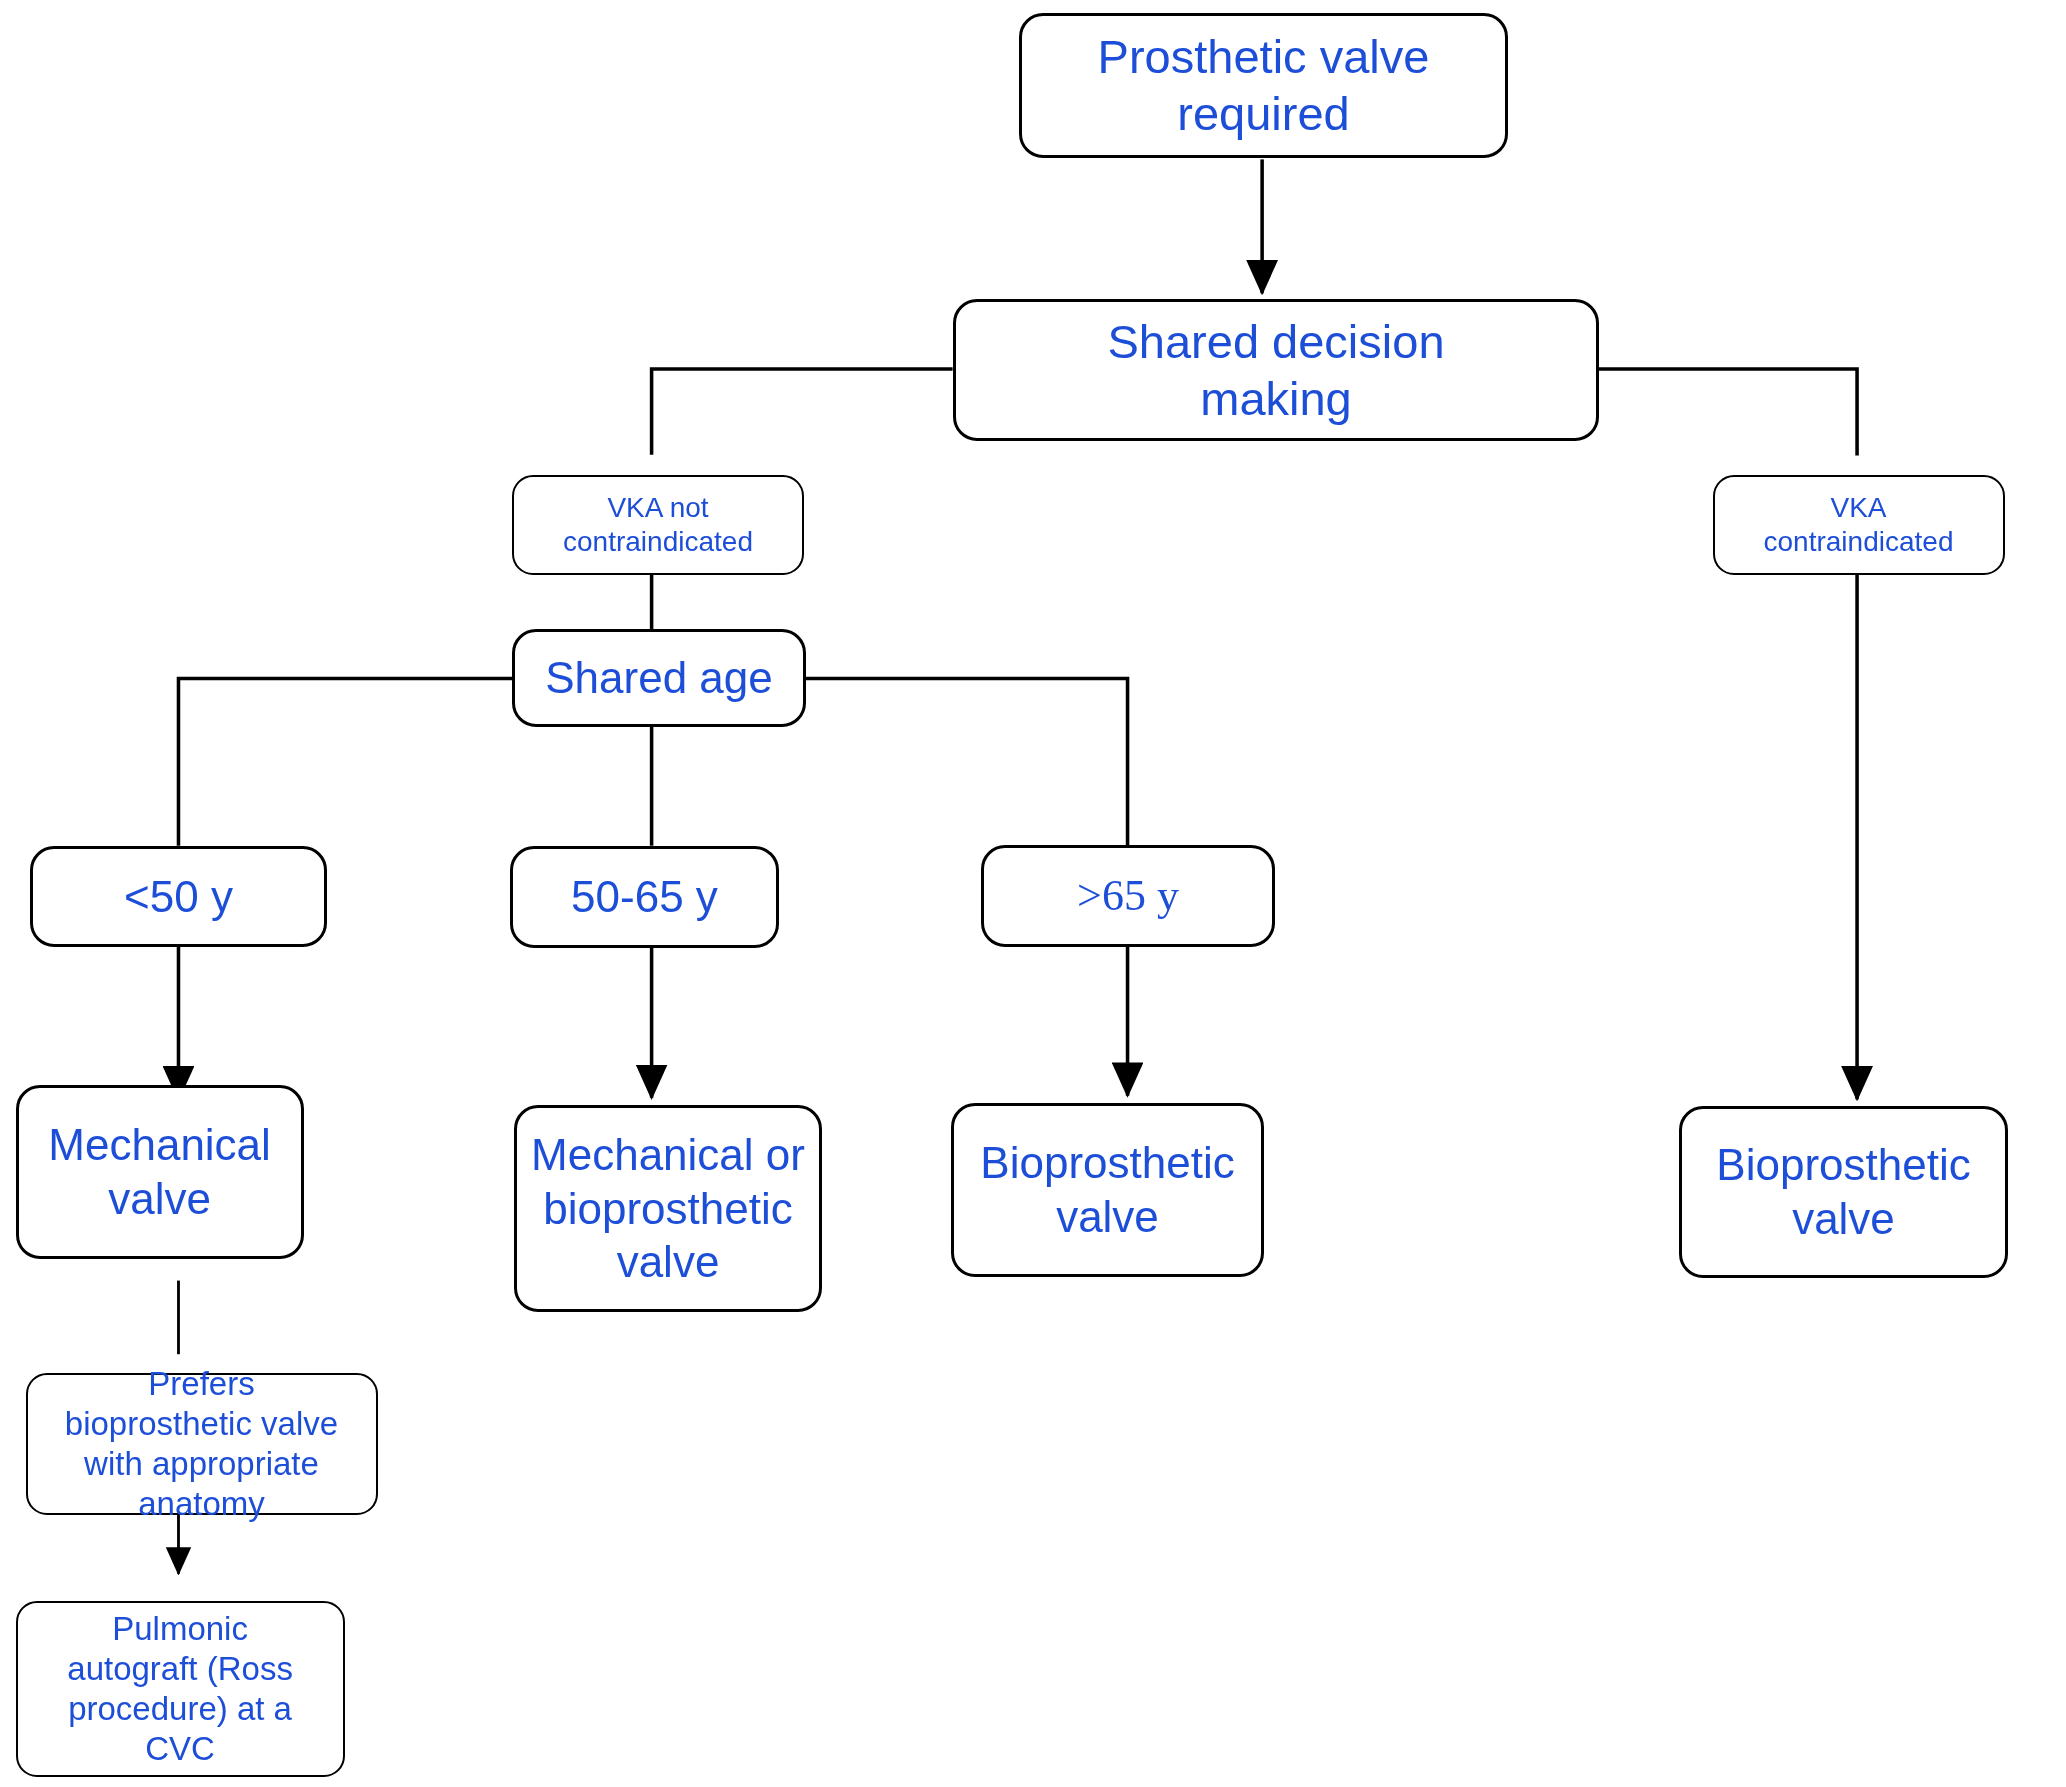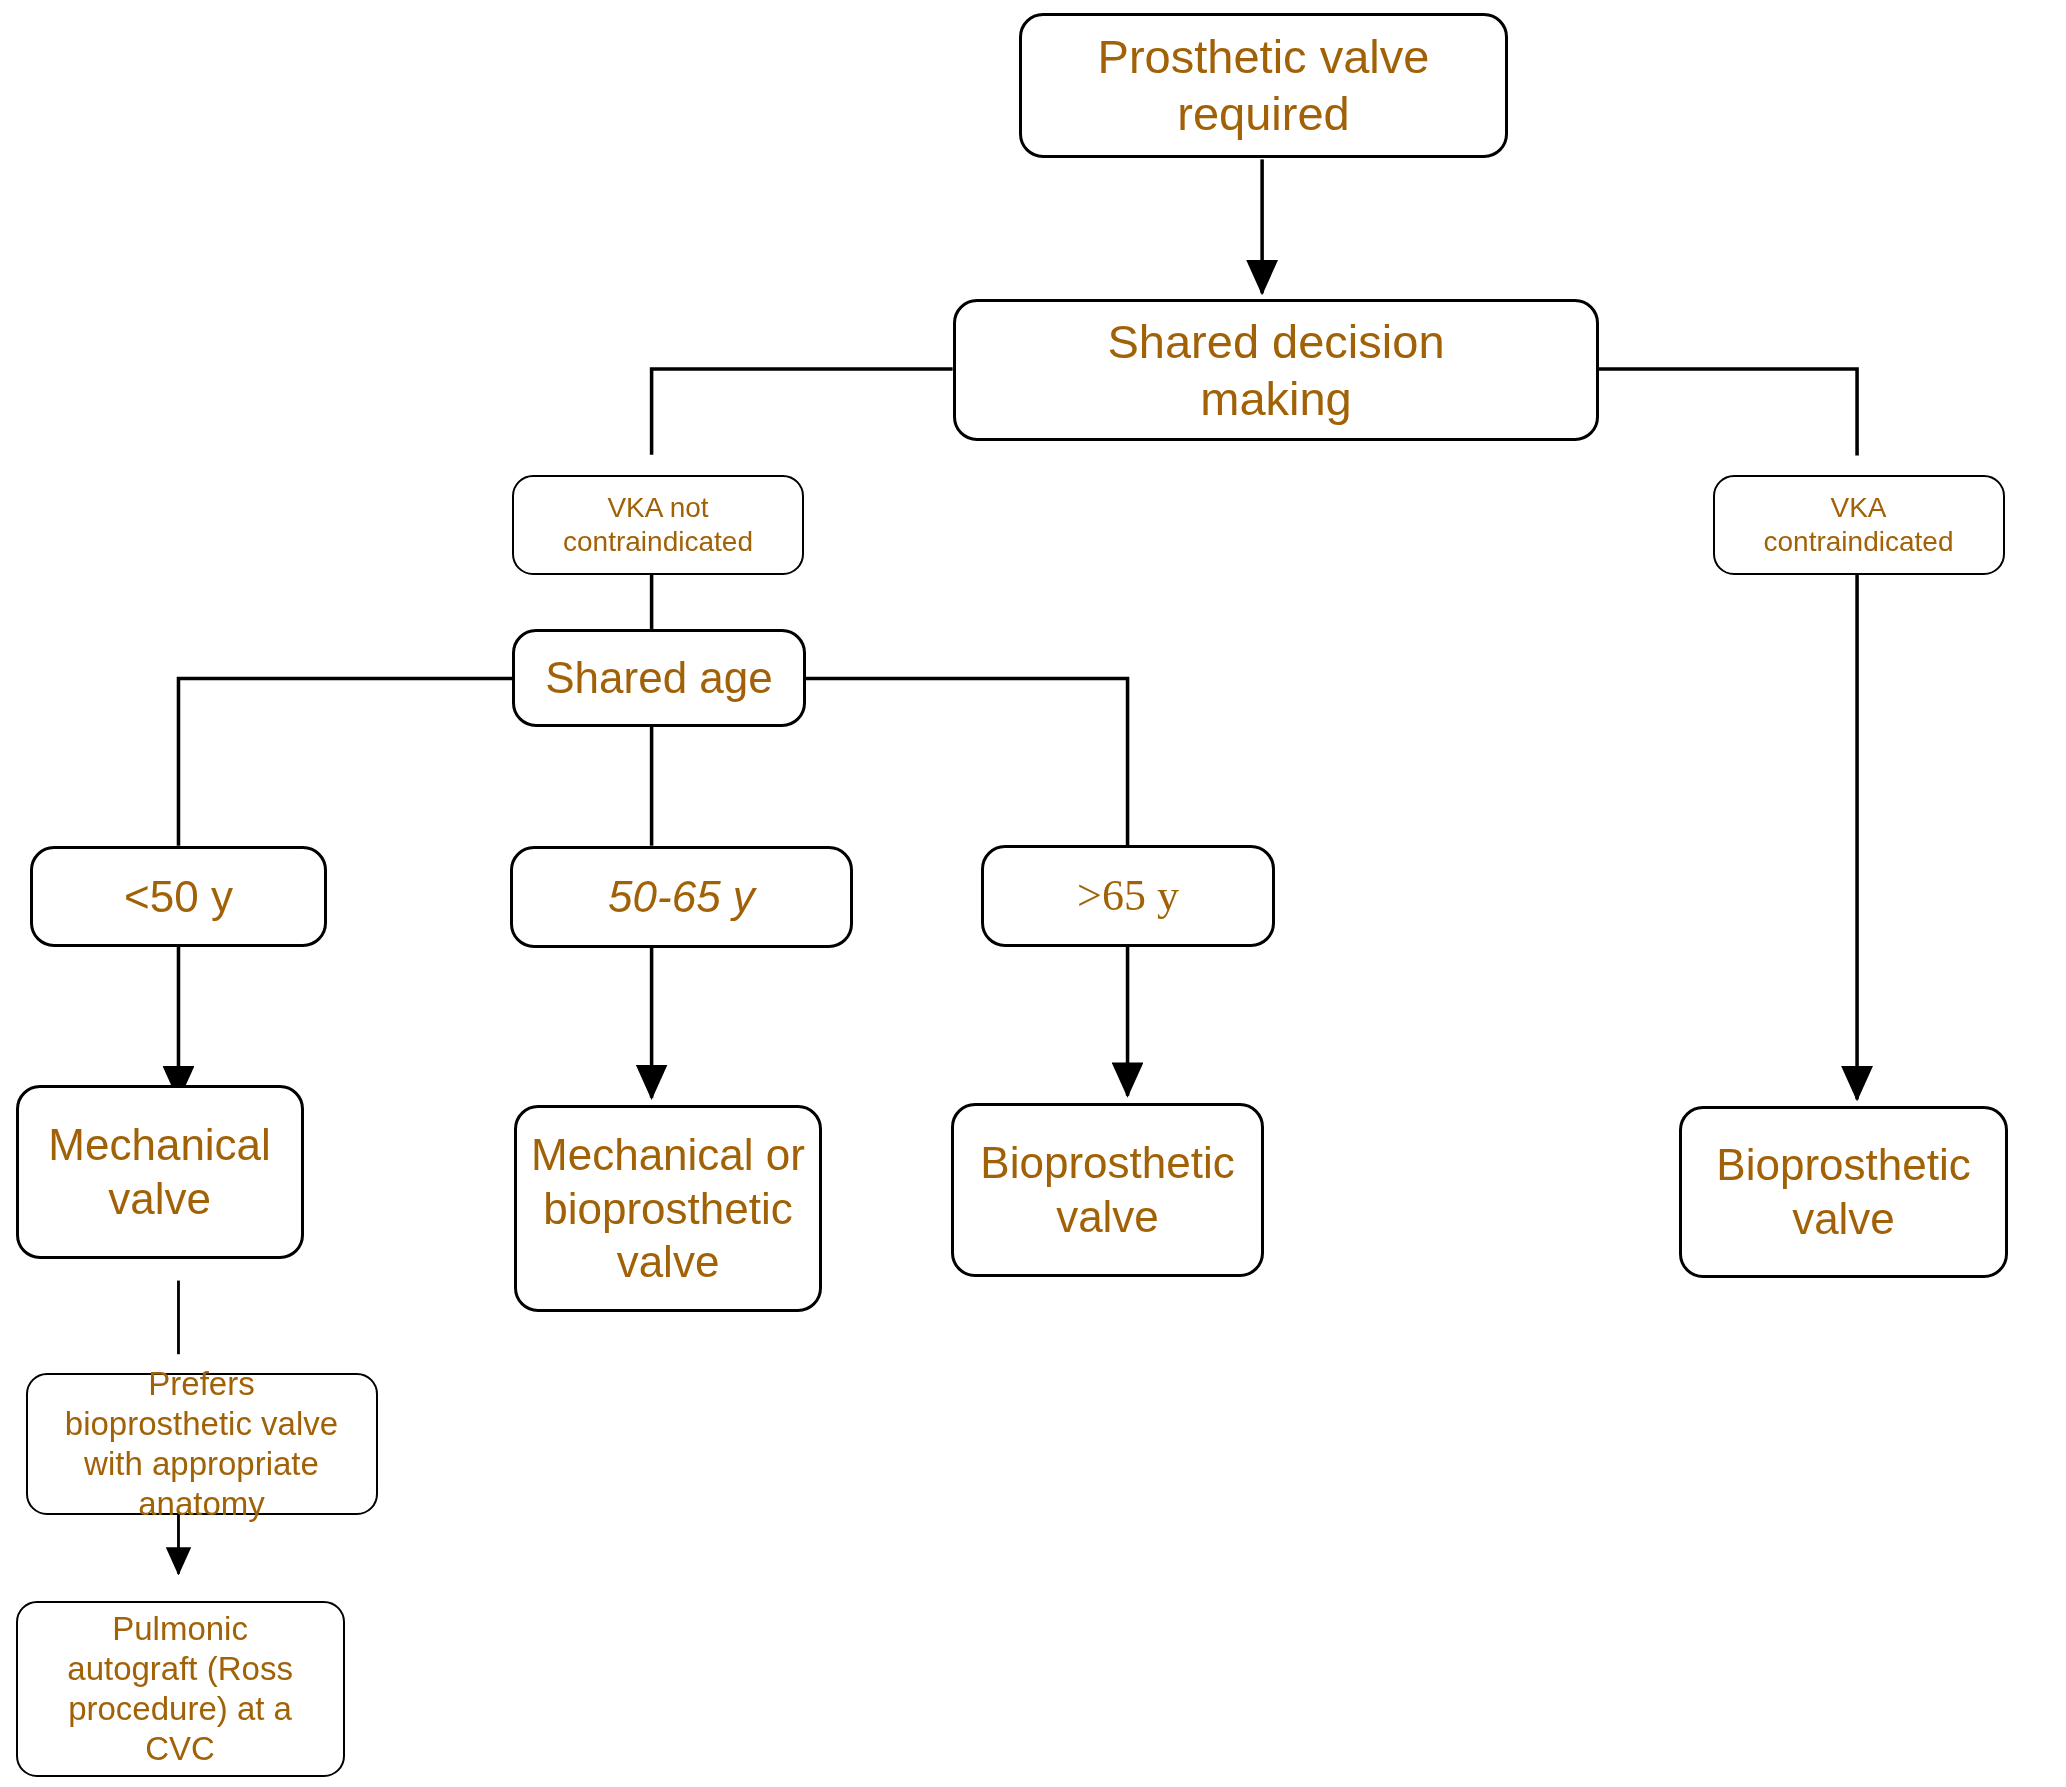--- a/index.html
+++ b/index.html
@@ -26,21 +26,21 @@
   .node {
     position: absolute;
     box-sizing: border-box;
     border: 3.5px solid #000000;
     border-radius: 24px;
     background: #ffffff;
     display: flex;
     align-items: center;
     justify-content: center;
     text-align: center;
-    color: #a16207;
+    color: #1d4ed8;
     line-height: 1.22;
     padding: 2.8px 10px;
     white-space: pre-line;
   }
   .node.thin { border-width: 2.8px; border-radius: 21px; margin-top: 20px; }
   .sz-xl { font-size: 47px; }
   .sz-lg { font-size: 44px; }
   .sz-md { font-size: 33px; }
   .sz-sm { font-size: 28px; }
 </style>
@@ -92,21 +92,21 @@
   <div class="node thin sz-sm" style="left:512px; top:455px; width:292px; height:100px;">VKA not
 contraindicated</div>
 
   <div class="node thin sz-sm" style="left:1713px; top:455px; width:292px; height:100px;padding-left:9px;">VKA
 contraindicated</div>
 
   <div class="node sz-lg" style="left:512px; top:629px; width:294px; height:98px;">Shared age</div>
 
   <div class="node sz-lg" style="left:30px; top:846px; width:297px; height:101px;">&lt;50 y</div>
 
-  <div class="node sz-lg" style="left:510px; top:846px; width:343px; height:102px;font-style:italic;">50-65 y</div>
+  <div class="node sz-lg" style="left:510px; top:846px; width:269px; height:102px;">50-65 y</div>
 
   <div class="node sz-lg" style="left:981px; top:845px; width:294px; height:102px;font-family:Liberation Serif, serif;">&gt;65 y</div>
 
   <div class="node sz-lg" style="left:15.6px; top:1085px; width:288px; height:174px;">Mechanical
 valve</div>
 
   <div class="node sz-lg" style="left:482px; top:1105px; width:308px; height:207px;margin-left:32px;">Mechanical or
 bioprosthetic
 valve</div>
 

